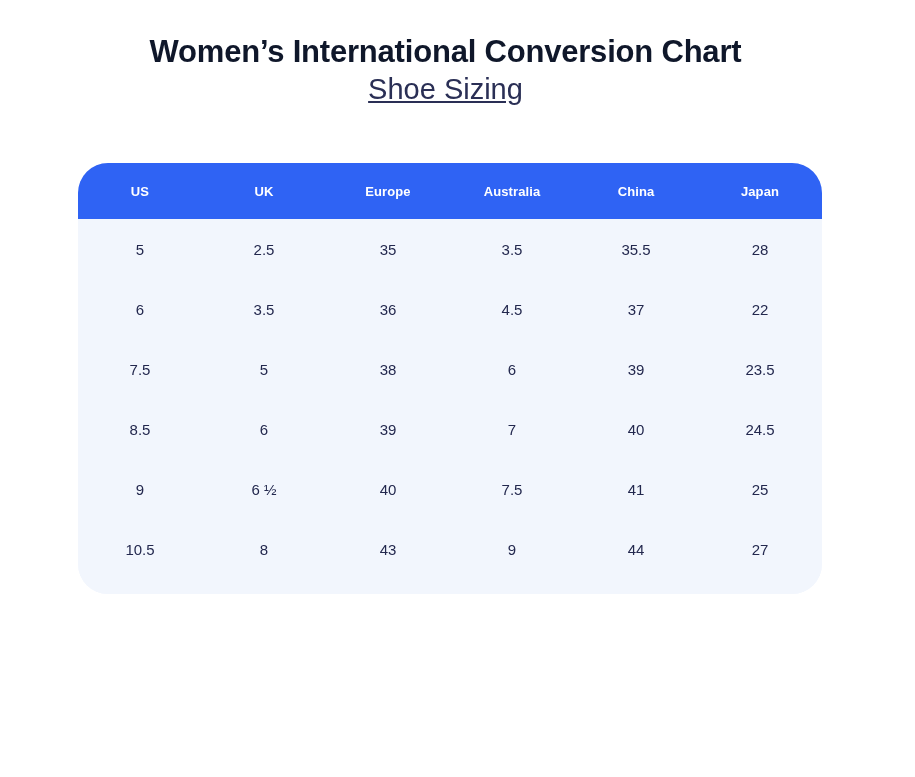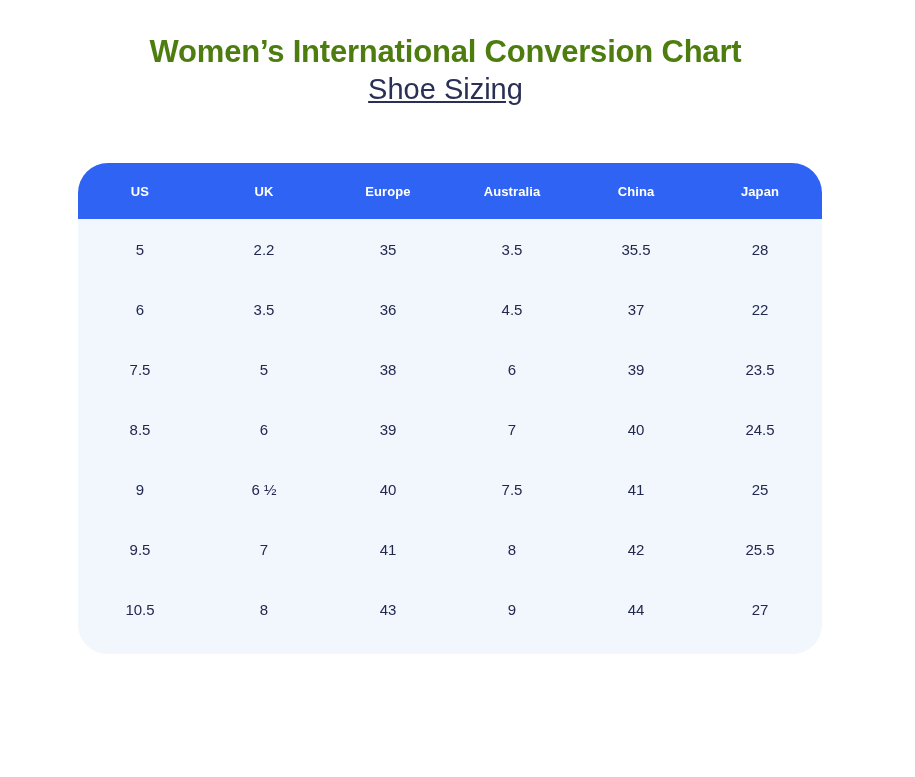--- a/index.html
+++ b/index.html
@@ -24,21 +24,21 @@
   
   .heading {
     padding-top: 34px;
     text-align: center;
     padding-right: 24px;
   }
   .title {
     margin: 0;
     font-size: 31px;
     font-weight: bold;
-    color: #4d7c0f;
+    color: #0f172a;
     letter-spacing: -0.2px;
     line-height: 1.16;
   }
   .subtitle {
     margin: 2px 0 0 0;
     font-size: 29px;
     font-weight: normal;
     color: #2a2f55;
     line-height: 1.2;
     text-decoration: underline;
@@ -113,21 +113,21 @@
             <th>UK</th>
             <th>Europe</th>
             <th>Australia</th>
             <th>China</th>
             <th>Japan</th>
           </tr>
       </thead>
       <tbody id="table-body">
           <tr>
             <td>5</td>
-            <td>2.2</td>
+            <td>2.5</td>
             <td>35</td>
             <td>3.5</td>
             <td>35.5</td>
             <td>28</td>
           </tr>
           <tr>
             <td>6</td>
             <td>3.5</td>
             <td>36</td>
             <td>4.5</td>
@@ -152,28 +152,20 @@
           </tr>
           <tr>
             <td>9</td>
             <td>6 ½</td>
             <td>40</td>
             <td>7.5</td>
             <td>41</td>
             <td>25</td>
           </tr>
           <tr>
-            <td>9.5</td>
-            <td>7</td>
-            <td>41</td>
-            <td>8</td>
-            <td>42</td>
-            <td>25.5</td>
-          </tr>
-          <tr>
             <td>10.5</td>
             <td>8</td>
             <td>43</td>
             <td>9</td>
             <td>44</td>
             <td>27</td>
           </tr>
         </tbody>
     </table>
     <div class="card-bottom-pad"></div>

